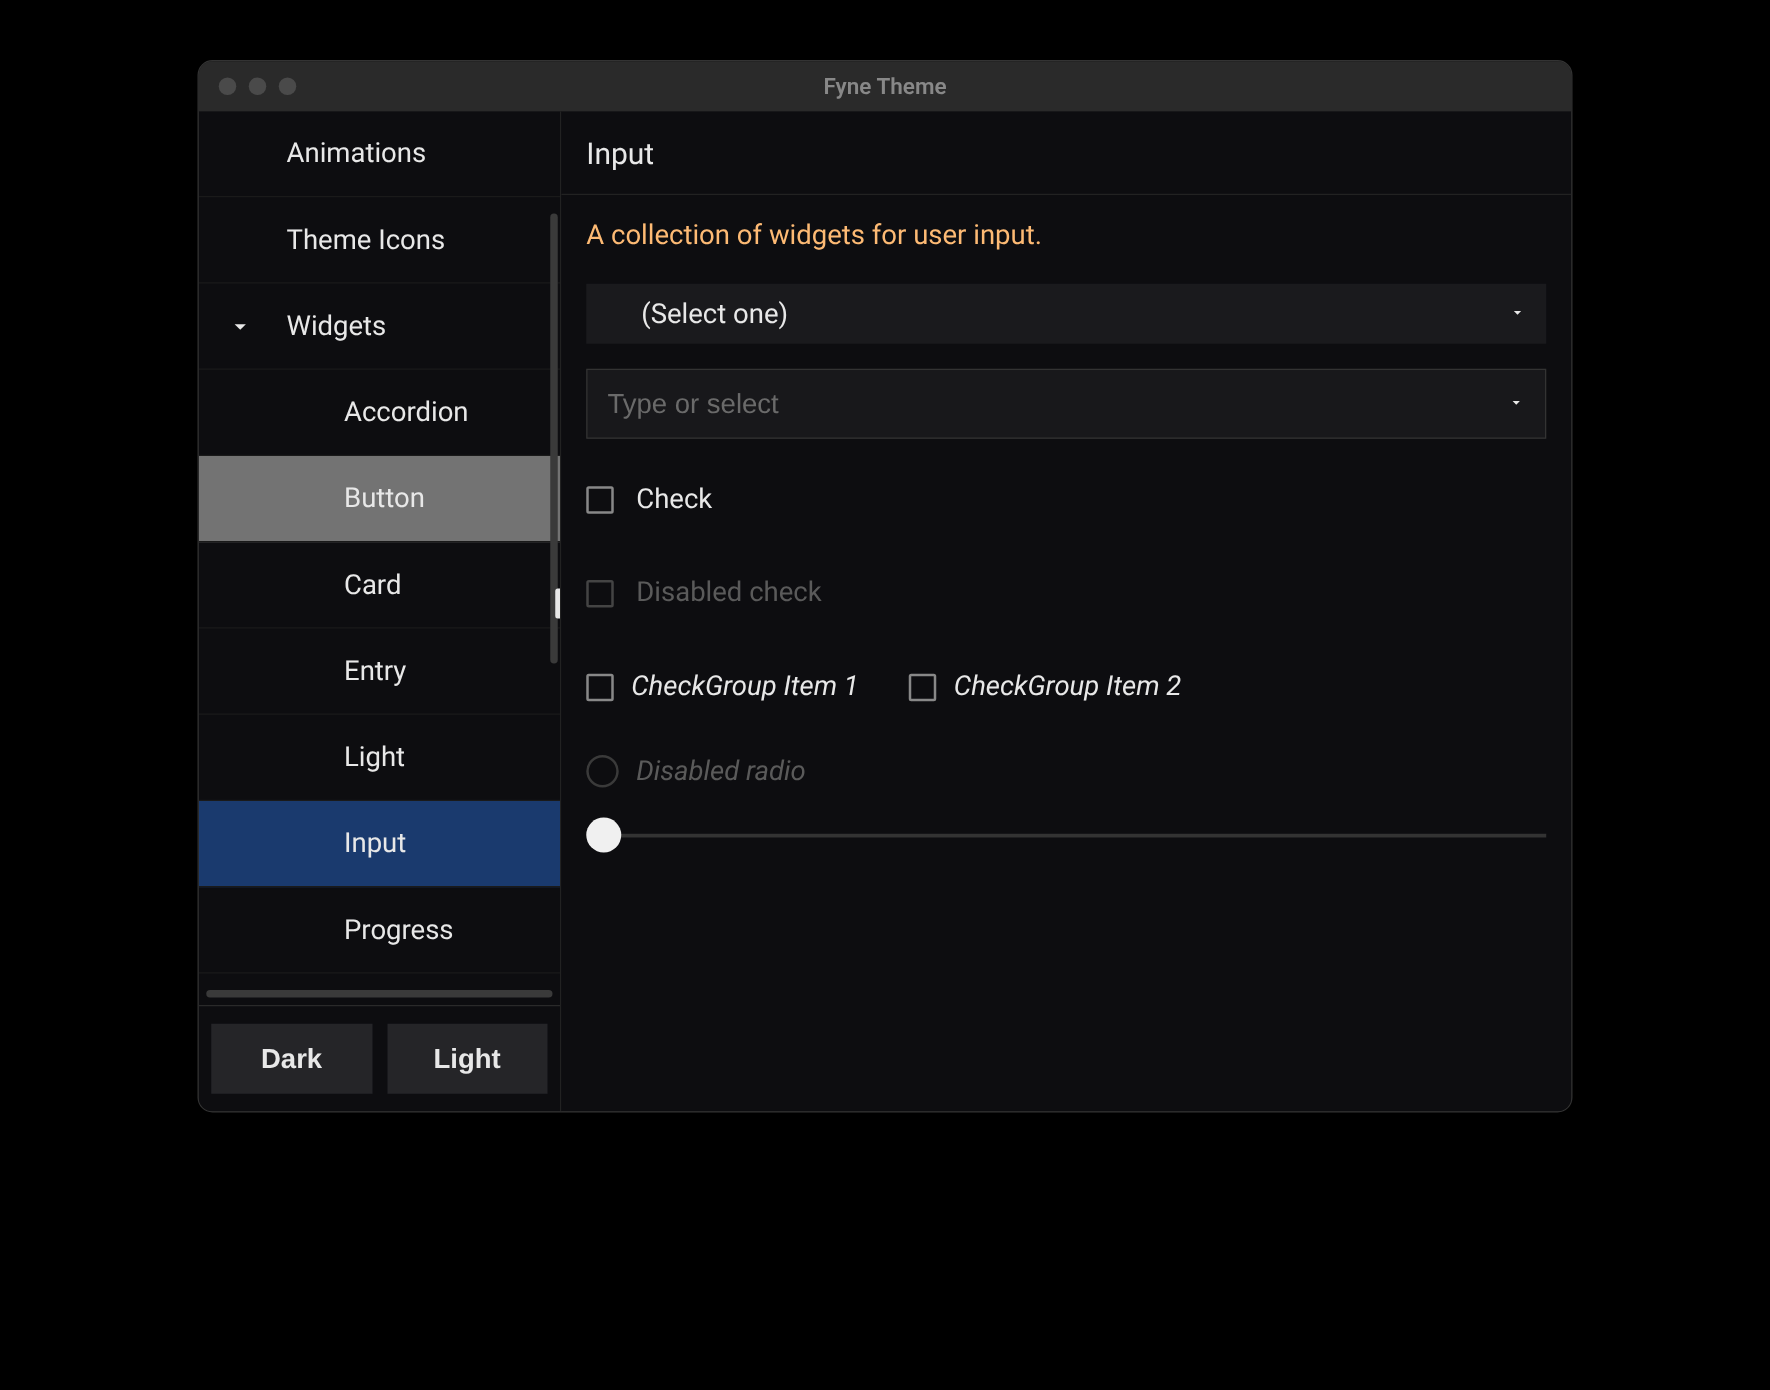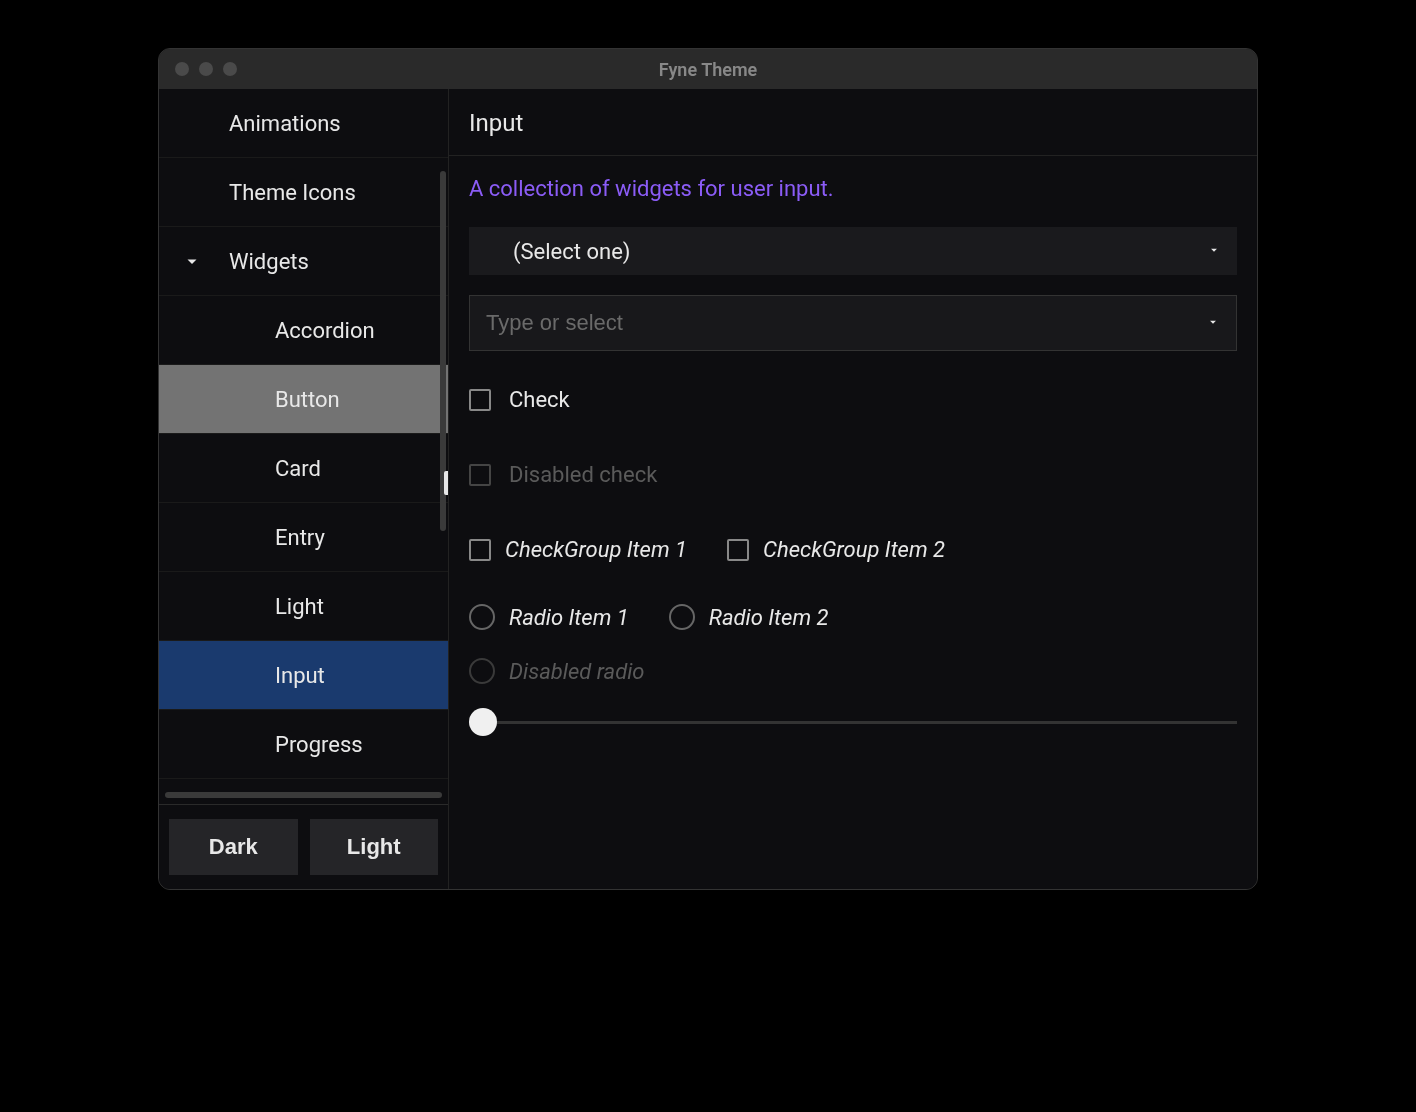--- a/index.html
+++ b/index.html
@@ -158,21 +158,21 @@
       color: #e8e8e8;
       font-size: 24px;
       font-weight: 400;
     }
     .main-body {
       flex: 1;
       padding: 20px;
       overflow-y: auto;
     }
     .description {
-      color: #8b5cf6;
+      color: #fdba74;
       font-size: 22px;
       margin-bottom: 26px;
     }
     .select-box {
       background: #1a1a1d;
       height: 48px;
       display: flex;
       align-items: center;
       justify-content: space-between;
       padding: 0 16px;
@@ -363,30 +363,20 @@
           <div class="check-item">
             <div class="checkbox"></div>
             <span class="check-label">CheckGroup Item 1</span>
           </div>
           <div class="check-item">
             <div class="checkbox"></div>
             <span class="check-label">CheckGroup Item 2</span>
           </div>
         </div>
 
-        <div class="group-row" style="margin-bottom:28px;">
-          <div class="radio-item">
-            <div class="radio"></div>
-            <span class="check-label">Radio Item 1</span>
-          </div>
-          <div class="radio-item">
-            <div class="radio"></div>
-            <span class="check-label">Radio Item 2</span>
-          </div>
-        </div>
 
         <div class="group-row" style="margin-bottom:24px;">
           <div class="radio-item disabled">
             <div class="radio"></div>
             <span class="check-label">Disabled radio</span>
           </div>
         </div>
 
         <div class="slider-row">
           <div class="slider-thumb"></div>

